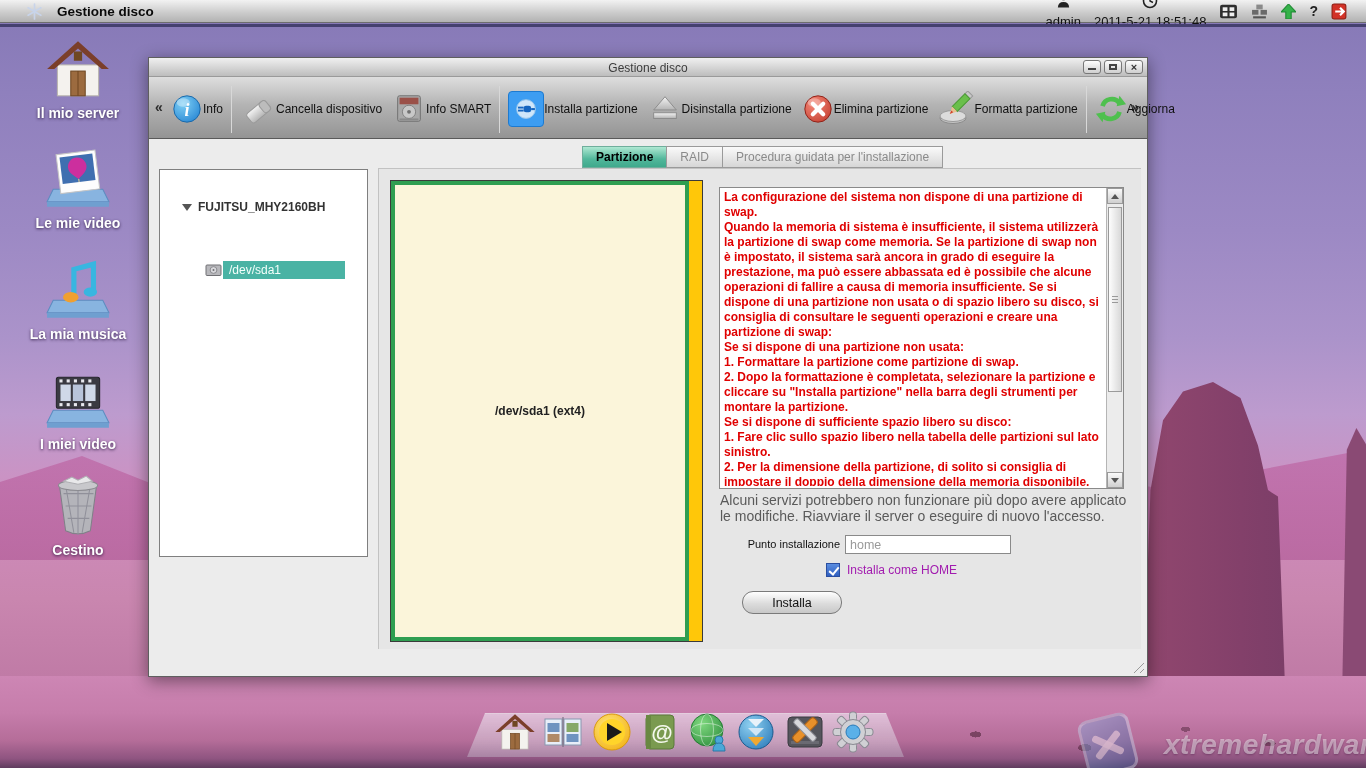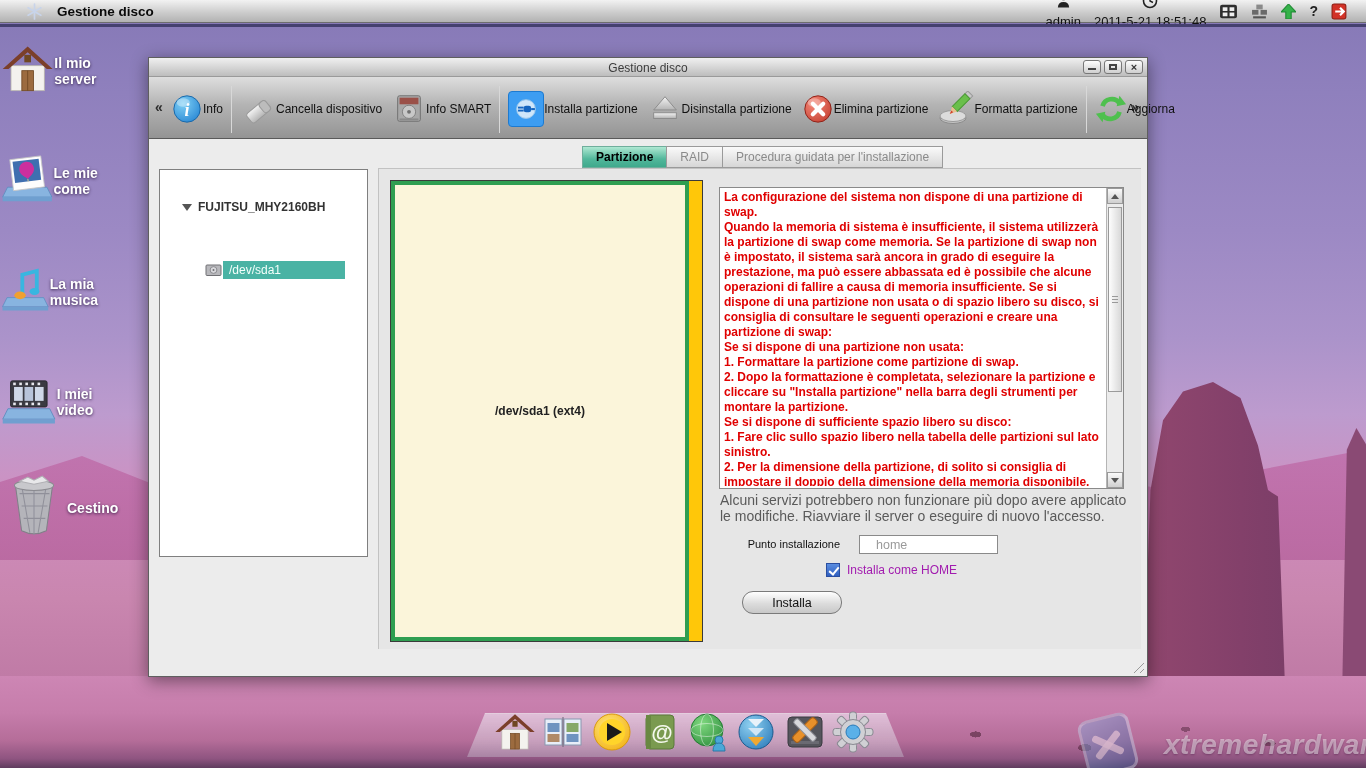--- a/index.html
+++ b/index.html
@@ -33,21 +33,21 @@
     display:flex; align-items:center; }
   .topbar-accent { position:absolute; left:0; top:24px; width:1366px; height:3px; background:#45406f; z-index:50; }
   .tb-logo { margin-left:26px; width:17px; height:17px; }
   .topbar-title { margin-left:14px; font-weight:bold; font-size:13.5px; color:#0a0a0a; }
   .topbar-right { margin-left:auto; display:flex; align-items:center; gap:13px; padding-right:18px; font-size:13px; color:#111; }
   .topbar-right .grp { display:flex; align-items:center; gap:5px;flex-direction:column; }
   .help-glyph { font-weight:bold; font-size:14px; color:#222; }
   .ti { display:block; }
 
   
-  .desk-icon { position:absolute; left:1px; width:120px; display:flex; flex-direction:row; align-items:center; z-index:5; }
+  .desk-icon { position:absolute; left:18px; width:120px; display:flex; flex-direction:column; align-items:center; z-index:5; }
   .desk-icon svg { width:66px; height:66px; }
   .desk-label { margin-top:3px; font-size:14px; font-weight:bold; color:#fff; text-shadow:0 1px 3px rgba(40,20,60,.85); }
 
   
   .window { position:absolute; left:148px; top:57px; width:1000px; height:620px; z-index:10;
     background:#ececec; border:1px solid #5f5f5f; box-shadow:0 4px 16px rgba(0,0,0,.45); }
   .titlebar { position:absolute; left:0; top:0; width:100%; height:19px;
     background:linear-gradient(#f0f0f0,#bdbdbd); border-bottom:1px solid #9a9a9a; }
   .titlebar-text { position:absolute; width:100%; text-align:center; top:3px; font-size:12px; color:#3c3c3c; }
   .win-controls { position:absolute; right:4px; top:2px; display:flex; gap:3px; }
@@ -108,22 +108,22 @@
   .sb-thumb { position:absolute; left:1px; top:19px; width:14px; height:185px;
     background:linear-gradient(90deg,#fdfdfd,#d8d8d8); border:1px solid #9a9a9a; }
   .sb-grip { position:absolute; left:3px; right:3px; top:50%; margin-top:-4px; height:7px;
     background:repeating-linear-gradient(#999 0 1px, transparent 1px 3px); }
 
   .service-notice { position:absolute; left:341px; top:323px; width:415px;
     font-size:14px; color:#5a5a5a; line-height:16px; }
 
   .mount-label { position:absolute; left:330px; top:369px; width:131px; text-align:right;
     font-weight:normal; font-size:11px; color:#111; }
-  .mount-input { position:absolute; left:480px; top:366px; width:139px; height:19px;
-    border:1px solid #8a8a8a; font-size:12.5px; color:#9a9a9a; padding:1px 16px;
+  .mount-input { position:absolute; left:466px; top:366px; width:166px; height:19px;
+    border:1px solid #8a8a8a; font-size:12.5px; color:#9a9a9a; padding:1px 4px;
     background:#fff; font-family:"Liberation Sans", sans-serif; }
   .home-check { position:absolute; left:447px; top:394px; width:14px; height:14px;
     background:linear-gradient(#5a8de0,#2f5fc0); border:1px solid #2a4ea0; }
   .home-check::after { content:""; position:absolute; left:4px; top:1px; width:4px; height:8px;
     border-right:2px solid #fff; border-bottom:2px solid #fff; transform:rotate(40deg); }
   .home-label { position:absolute; left:468px; top:394px; font-size:12px; color:#a21caf; }
   .install-btn { position:absolute; left:363px; top:422px; width:100px; height:23px;
     border:1px solid #7a7a7a; border-radius:11px;
     background:linear-gradient(#ffffff,#dcdcdc 55%,#c8c8c8);
     font-size:12.5px; color:#111; display:flex; align-items:center; justify-content:center; }
@@ -440,21 +440,21 @@
   <div class="desk-icon" style="top:36px">
     <svg>
         <use href="#sym-house"></use>
       </svg>
     <span class="desk-label">Il mio server</span>
   </div>
   <div class="desk-icon" style="top:146px">
     <svg>
         <use href="#sym-photos"></use>
       </svg>
-    <span class="desk-label">Le mie come</span>
+    <span class="desk-label">Le mie video</span>
   </div>
   <div class="desk-icon" style="top:257px">
     <svg>
         <use href="#sym-music"></use>
       </svg>
     <span class="desk-label">La mia musica</span>
   </div>
   <div class="desk-icon" style="top:367px">
     <svg>
         <use href="#sym-video"></use>

